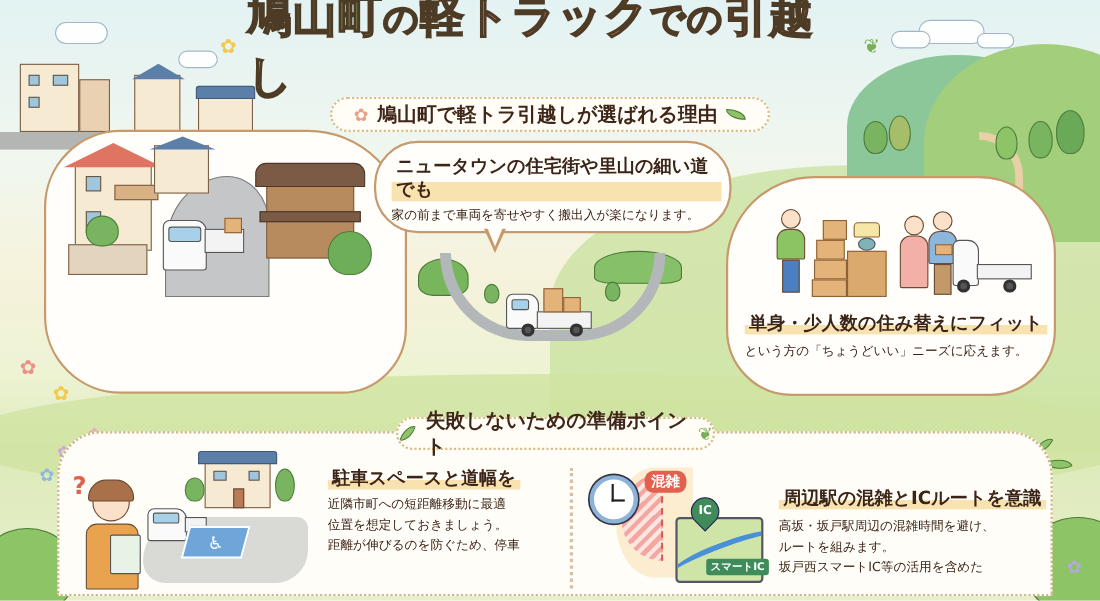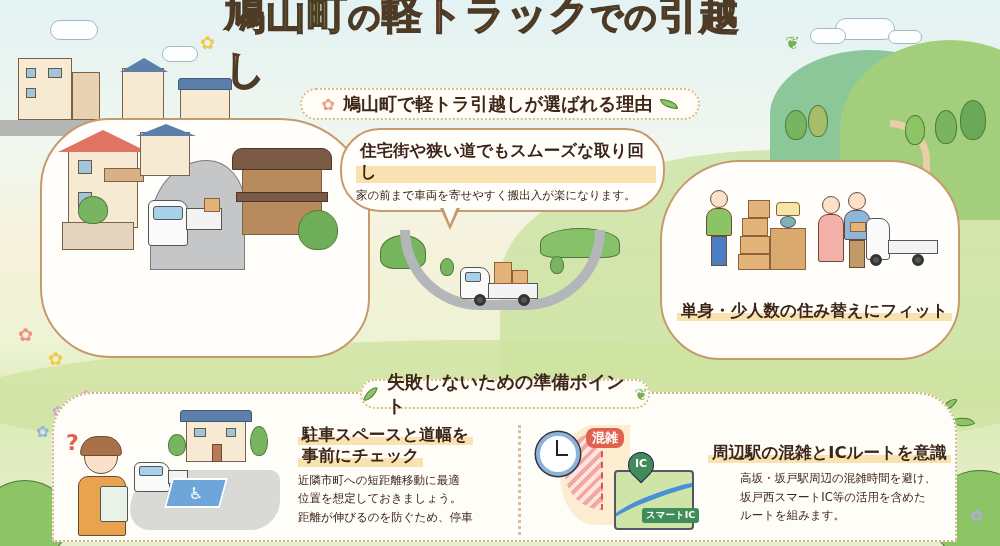--- a/index.html
+++ b/index.html
@@ -147,21 +147,21 @@
 <div class="box" style="left:204px;top:198px;width:16px;height:14px;"></div>
 
 <div class="abs" style="left:82px;top:283px;width:290px;">
 </div>
 
 <div class="bubble" style="left:340px;top:128px;width:325px;height:84px;border-radius:40px 40px 40px 40px;">
 </div>
 <div class="abs" style="left:440px;top:208px;width:0;height:0;border-left:10px solid transparent;border-right:10px solid transparent;border-top:22px solid #c79a6d;"></div>
 <div class="abs" style="left:443px;top:207px;width:0;height:0;border-left:7px solid transparent;border-right:7px solid transparent;border-top:17px solid #fffefb;"></div>
 <div class="abs" style="left:356px;top:140px;width:300px;">
-  <div class="card-title">住宅街や狭い道でもスムーズな取り回し</div>
+  <div class="card-title">ニュータウンの住宅街や里山の細い道でも</div>
   <div class="card-body" style="margin-top:4px;line-height:1.55;">
     <div>家の前まで車両を寄せやすく搬出入が楽になります。</div>
   </div>
 </div>
 
 <div class="abs" style="left:380px;top:235px;width:46px;height:34px;background:#78b65d;border:1.5px solid #4c7a36;border-radius:50% 50% 30% 30%;"></div>
 <div class="abs" style="left:540px;top:228px;width:80px;height:30px;background:#86c069;border:1.5px solid #4c7a36;border-radius:50% 50% 20% 20%;"></div>
 <div class="abs" style="left:400px;top:230px;width:205px;height:80px;border:10px solid #b4b7ba;border-top:none;border-radius:0 0 110px 110px;"></div>
 <div class="tree" style="left:440px;top:258px;width:14px;height:18px;"></div>
 <div class="tree" style="left:550px;top:256px;width:14px;height:18px;"></div>
@@ -190,23 +190,24 @@
 <div class="person-body" style="left:818px;top:214px;width:26px;height:48px;background:#f2b0a8;"></div>
 <div class="person-head" style="left:848px;top:192px;width:18px;height:18px;"></div>
 <div class="person-body" style="left:844px;top:210px;width:26px;height:30px;background:#8cb6dc;"></div>
 <div class="abs" style="left:849px;top:240px;width:16px;height:28px;background:#c29a6a;border:1.5px solid #6c4a33;"></div>
 <div class="box" style="left:850px;top:222px;width:16px;height:10px;"></div>
 <div class="truck-cab" style="left:866px;top:218px;width:24px;height:42px;"></div>
 <div class="truck-bed" style="left:888px;top:240px;width:50px;height:14px;"></div>
 <div class="wheel" style="left:870px;top:254px;width:12px;height:12px;"></div>
 <div class="wheel" style="left:912px;top:254px;width:12px;height:12px;"></div>
 
-<div class="abs" style="left:677px;top:300px;width:290px;">
+<div class="abs" style="left:677px;top:283px;width:290px;">
   <div class="card-title">単身・少人数の住み替えにフィット</div>
   <div class="card-body">
+    <div>という方の「ちょうどいい」ニーズに応えます。</div>
   </div>
 </div>
 
 <span class="flower" style="left:18px;top:326px;color:#ef8f8a;">✿</span>
 <span class="flower" style="left:48px;top:350px;color:#f2c94c;">✿</span>
 <span class="flower" style="left:80px;top:388px;color:#eda8b8;font-size:14px;">✿</span>
 <span class="flower" style="left:52px;top:404px;color:#c9a5da;font-size:14px;">✿</span>
 <span class="flower" style="left:36px;top:424px;color:#8fb7e0;font-size:16px;">✿</span>
 <span class="flower" style="left:14px;top:500px;color:#ef8f8a;">✿</span>
 <div class="abs" style="left:-20px;top:480px;width:90px;height:80px;background:#8cc466;border-radius:50%;border:1.5px solid #4c7a36;"></div>
@@ -242,21 +243,20 @@
   <span style="color:#fff;font-size:16px;transform:skewX(15deg);">♿</span>
 </div>
 <div class="person-head" style="left:84px;top:440px;width:34px;height:34px;background:#fbe1c9;"></div>
 <div class="abs" style="left:80px;top:436px;width:42px;height:20px;background:#a9714a;border-radius:20px 20px 4px 4px;border:1.5px solid #6c4a33;"></div>
 <div class="person-body" style="left:78px;top:476px;width:48px;height:60px;background:#e9a34e;"></div>
 <div class="abs" style="left:100px;top:486px;width:28px;height:36px;background:#e9f2e6;border:1.5px solid #555;border-radius:2px;"></div>
 
 <div class="abs" style="left:298px;top:424px;width:210px;">
   <div>
     <span class="card-title">駐車スペースと道幅を</span><br>
-    <span class="card-title">事前にチェック</span>
   </div>
   <div class="card-body" style="margin-top:4px;">
     <div>近隣市町への短距離移動に最適</div>
     <div>位置を想定しておきましょう。</div>
     <div>距離が伸びるのを防ぐため、停車</div>
   </div>
 </div>
 
 <div class="abs" style="left:560px;top:425px;width:70px;height:100px;background:#fbe9c6;border-radius:50% 0 0 50%;opacity:.8;"></div>
 <div class="abs" style="left:565px;top:430px;width:38px;height:80px;background:repeating-linear-gradient(135deg,#f3a7a0 0 4px,#fde5e0 4px 8px);border-right:2px dashed #d65a4e;border-radius:40px 0 0 40px;"></div>
@@ -266,18 +266,18 @@
 <div class="abs" style="left:586px;top:428px;padding:1px 6px;background:#e1604e;color:#fff;font-weight:bold;font-size:13px;border-radius:8px;">混雑</div>
 <div class="abs" style="left:614px;top:470px;width:80px;height:60px;background:#cfe5a8;border:2px solid #556;border-radius:4px;overflow:hidden;">
   <div style="position:absolute;left:-10px;top:20px;width:110px;height:24px;border-top:5px solid #4a90d9;border-radius:50%;transform:rotate(-20deg);"></div>
 </div>
 <div class="abs" style="left:628px;top:452px;width:26px;height:26px;border-radius:50% 50% 50% 0;background:#3f8b5a;transform:rotate(-45deg);border:1.5px solid #225;"></div>
 <span class="abs" style="left:631px;top:457px;width:20px;text-align:center;color:#fff;font-weight:bold;font-size:11px;">IC</span>
 <div class="abs" style="left:642px;top:508px;padding:1px 4px;background:#3f8b5a;color:#fff;font-weight:bold;font-size:9.5px;border-radius:3px;">スマートIC</div>
 
 <div class="abs" style="left:708px;top:442px;width:260px;">
   <div class="card-title">周辺駅の混雑とICルートを意識</div>
-  <div class="card-body" style="margin-top:6px;margin-left:32px;">
+  <div class="card-body" style="margin-top:6px;">
     <div>高坂・坂戸駅周辺の混雑時間を避け、</div>
+    <div>ルートを組みます。</div>
     <div>坂戸西スマートIC等の活用を含めた</div>
-    <div>ルートを組みます。</div>
   </div>
 </div>
 
 </body></html>

